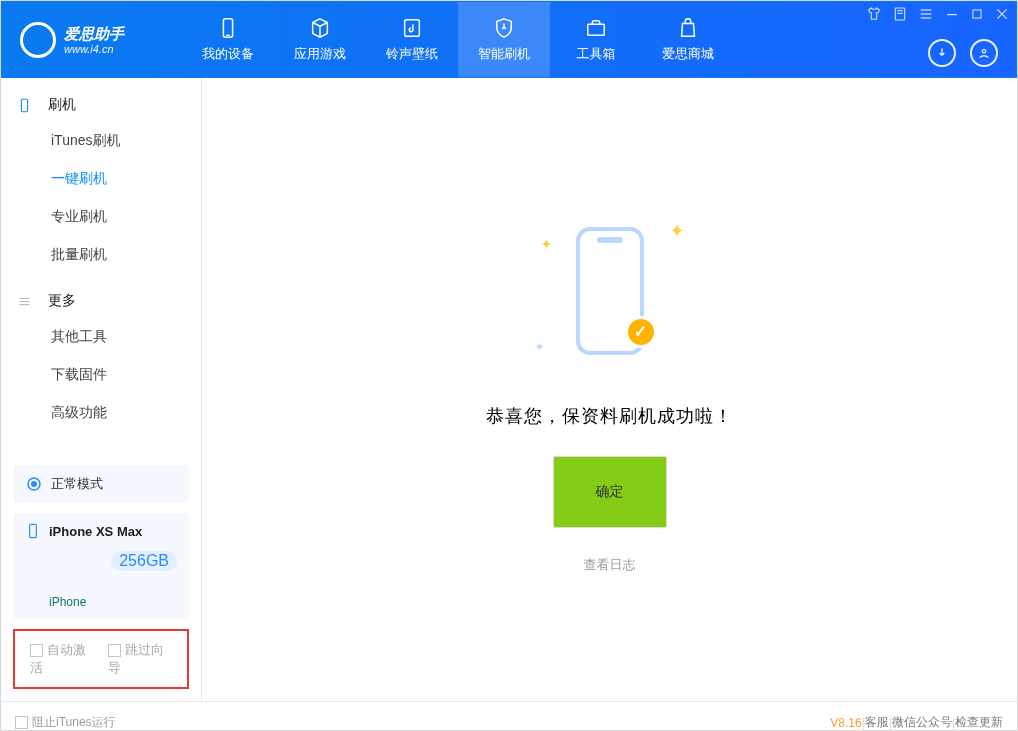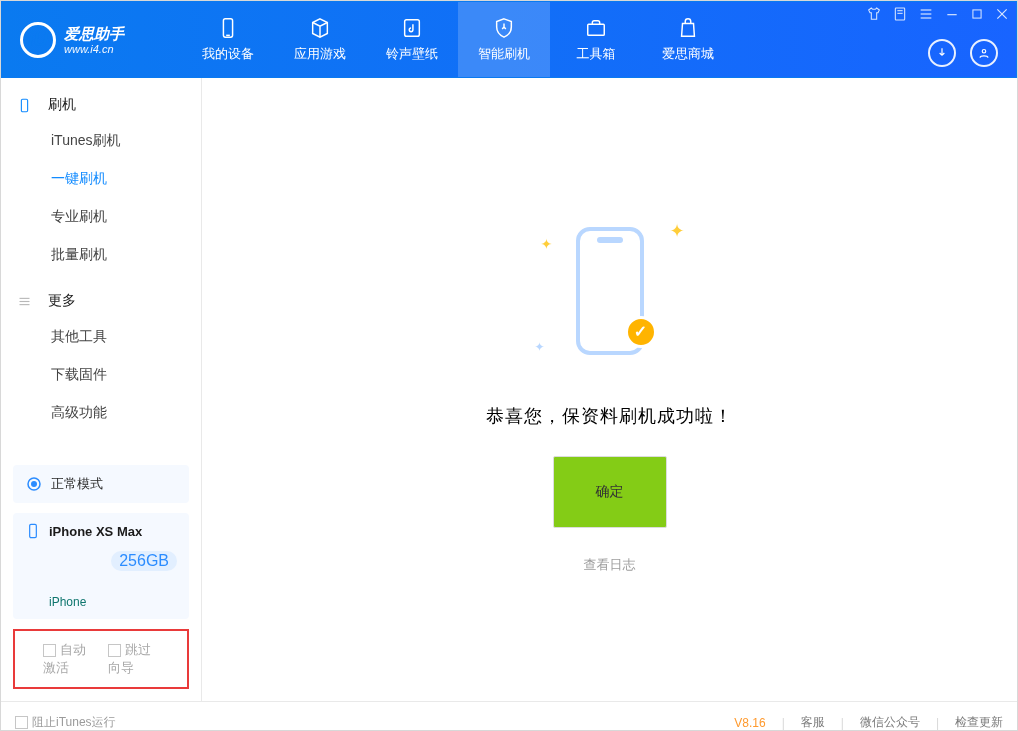--- a/index.html
+++ b/index.html
@@ -31,38 +31,38 @@
 .side-item { display: block; padding: 10px 0 10px 50px; cursor: pointer; color: #444; }
 .side-item.active { color: #128bff; }
 
 .sidebar-bottom { margin-top: auto; padding: 0 12px 12px; }
 .card { background: #f5f9ff; border-radius: 4px; padding: 10px 12px; margin-top: 10px; font-size: 13px; color: #2a2a2a; display: flex; align-items: center; gap: 8px; }
 .card.device { flex-wrap: wrap; align-items: flex-start; justify-content: flex-end; }
 .card.device .dev-name { font-weight: 600; color: #1a1a1a; }
 .cap-pill { background: #e2efff; color: #2b8cff; border-radius: 10px; padding: 1px 8px; font-size: 16px; margin-top: 4px; display: inline-block; }
 .sub-txt { color: #0f766e; font-size: 12px; width: 100%; margin-top: 16px; }
 
-.red-box { border: 2px solid #e93a3a; padding: 10px 28px; margin-top: 10px; display: flex; gap: 14px; align-items: center; font-size: 13px; color: #a8a8a8; }
+.red-box { border: 2px solid #e93a3a; padding: 10px 15px; margin-top: 10px; display: flex; gap: 14px; align-items: center; font-size: 13px; color: #a8a8a8; }
 .chk { width: 13px; height: 13px; border: 1px solid #c6c6c6; display: inline-block; vertical-align: middle; margin-right: 4px; }
 
 .main { flex: 1; display: flex; flex-direction: column; align-items: center; justify-content: center; gap: 28px; background: #fff; }
 .hero { position: relative; width: 170px; height: 170px; display: flex; align-items: center; justify-content: center; }
 .phone { width: 68px; height: 128px; border: 4px solid #b9d7ff; border-radius: 14px; background: #fff; position: relative; }
 .phone::before { content: ""; position: absolute; top: 6px; left: 50%; transform: translateX(-50%); width: 26px; height: 6px; background: #b9d7ff; border-radius: 3px; }
 .badge { position: absolute; right: 38px; bottom: 28px; width: 32px; height: 32px; border-radius: 50%; background: #ffb400; border: 3px solid #fff; display: flex; align-items: center; justify-content: center; color: #fff; font-weight: bold; }
 .spark1 { position: absolute; left: 16px; top: 30px; color: #ffce3a; font-size: 14px; }
 .spark2 { position: absolute; right: 10px; top: 14px; color: #ffce3a; font-size: 18px; }
 .spark3 { position: absolute; left: 10px; bottom: 22px; color: #b9d7ff; font-size: 12px; }
 
 .success-text { font-size: 18px; font-weight: 500; color: #000000; letter-spacing: 1px; }
 .ok-btn { border: 1px solid #dcdcdc; background: #84cc16; padding: 26px 42px; font-size: 14px; color: #333; cursor: pointer; border-radius: 2px; }
 .log-link { color: #9d9d9d; font-size: 13px; cursor: pointer; }
 
 .statusbar { height: 30px; border-top: 1px solid #e9e9e9; display: flex; align-items: flex-end; font-size: 12px; color: #9b9b9b; padding: 0 14px; }
-.statusbar .right { margin-left: auto; display: flex; align-items: center; gap: 16px; }
+.statusbar .right { margin-left: auto; display: flex; align-items: center; }
 .sep { color: #d9d9d9; }
 .ver { color: #ff9a2e; }
 .slink { color: #7a7a7a; cursor: pointer; }
 </style>
 </head>
 <body>
 
 <div class="header">
   <div class="logo-area">
     <div class="logo-circle">

